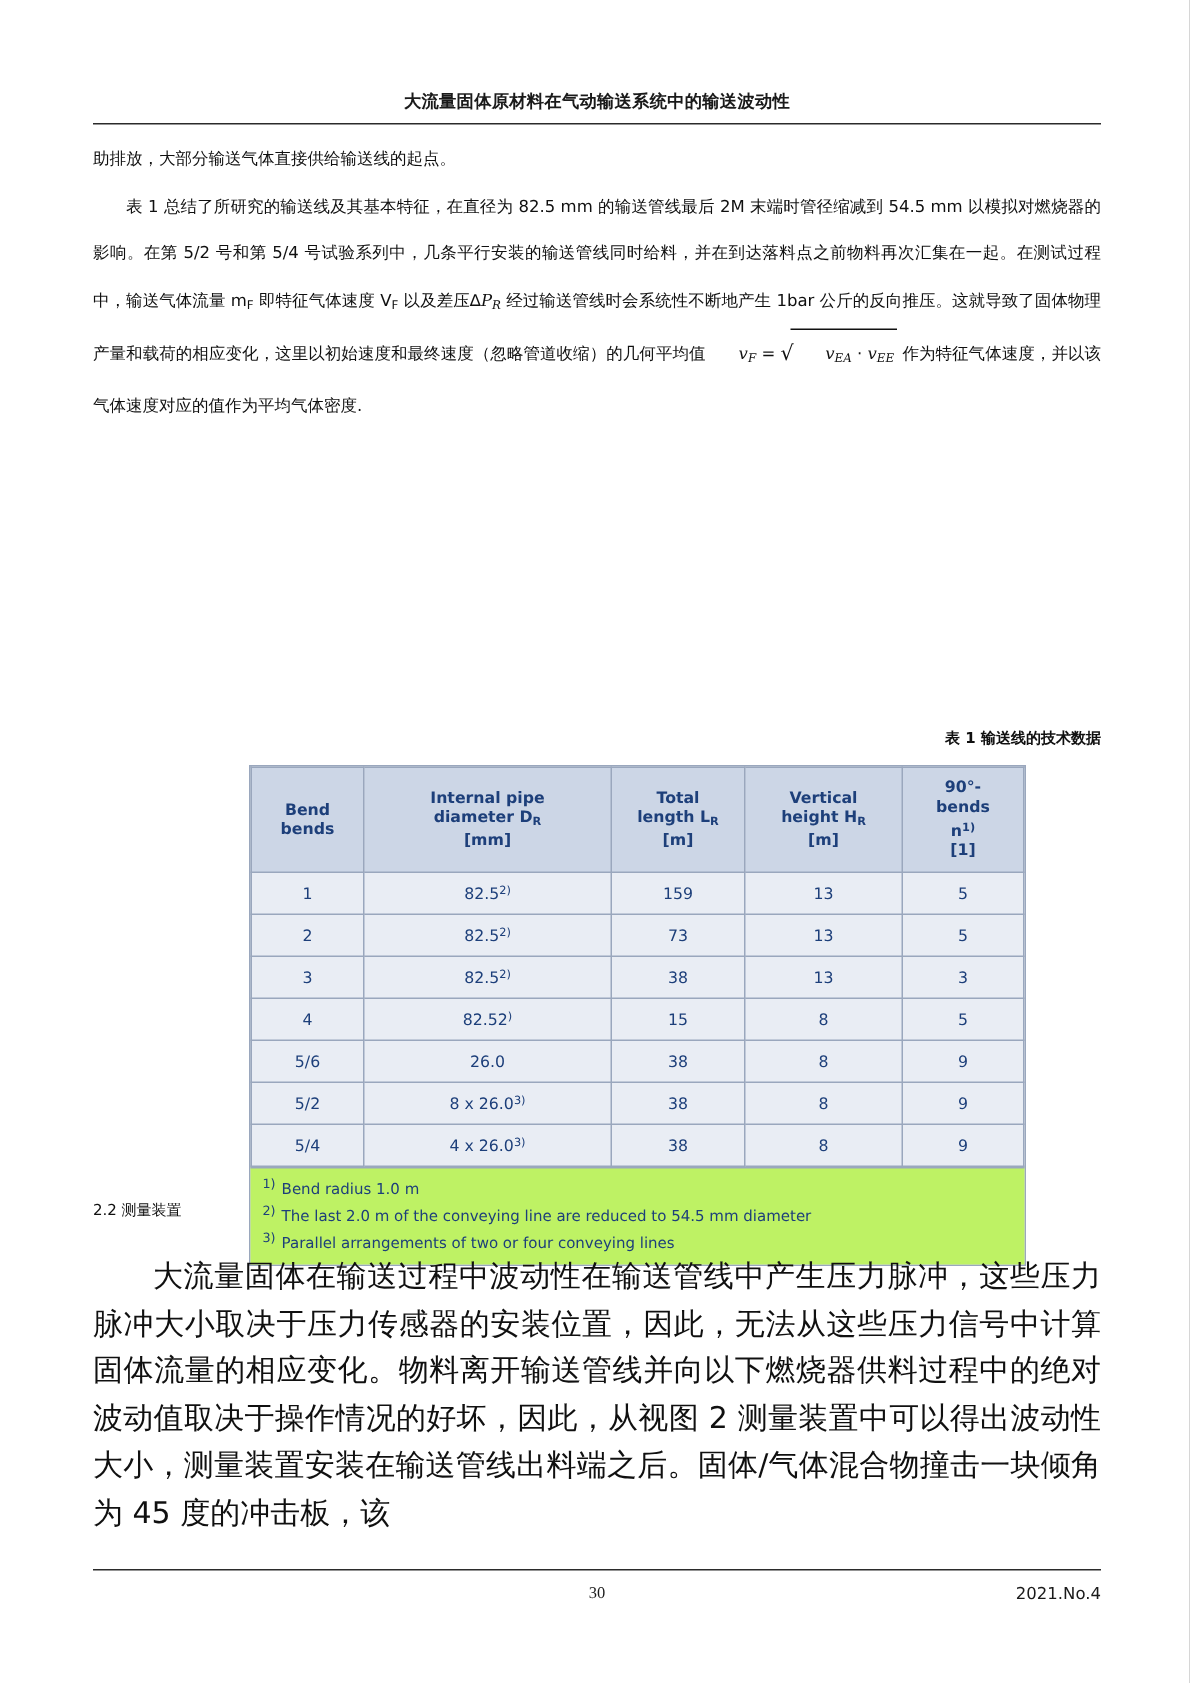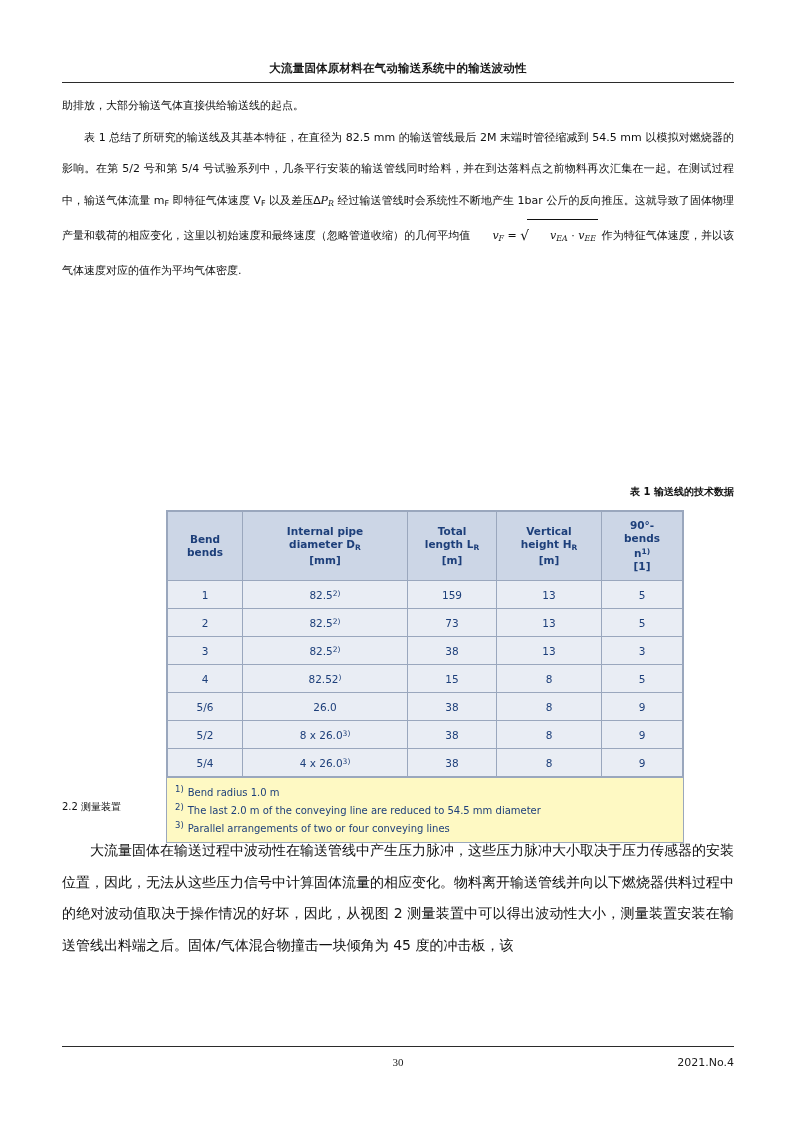--- a/index.html
+++ b/index.html
@@ -143,21 +143,21 @@
     text-align: center;
     padding: 5px 2px;
     border: 1px solid #9aa7bd;
     height: 17px;
   }
   table.data td.first {
     width: 70px;
   }
   .footnotes {
     border-top: 1px solid #9aa7bd;
-    background: #fef9c3;
+    background: #bef264;
     padding: 4px 25px 6px 8px;
   }
   .footnote {
     font-family: "DejaVu Sans", sans-serif;
     font-size: 10px;
     color: #1d3f7a;
     line-height: 15px;
     white-space: nowrap;
   }
   .fn-mark {
@@ -178,21 +178,21 @@
     color: #101010;
   }
 
   
   .body-text-2 {
     position: absolute;
     top: 835px;
     left: 0;
     width: 672px;
     font-family: "DejaVu Sans", sans-serif;
-    font-size: 14px;
+    font-size: 20px;
     line-height: 31.5px;
     color: #101010;
     text-align: justify;
   }
   .body-text-2 p { margin: 0; }
 
   
   .footer-rule {
     position: absolute;
     top: 1046px;

